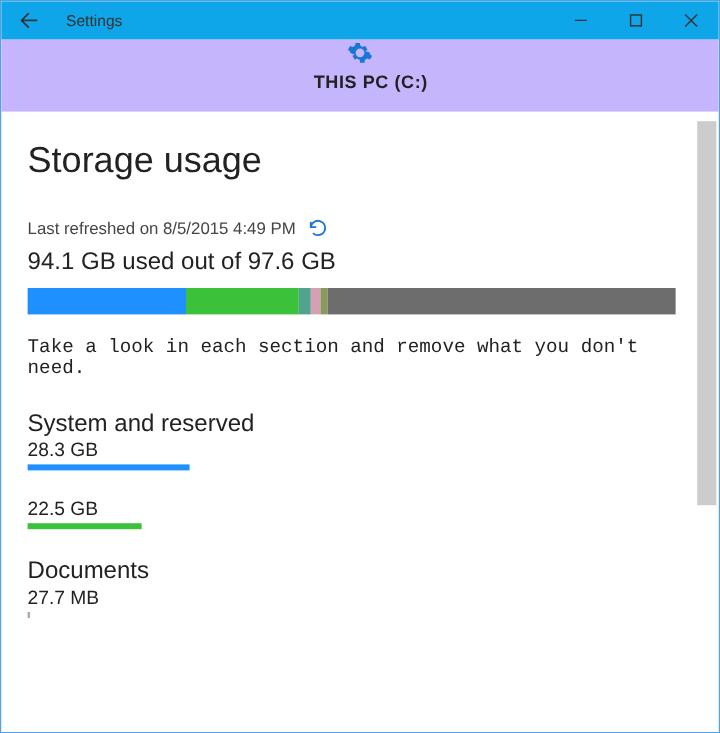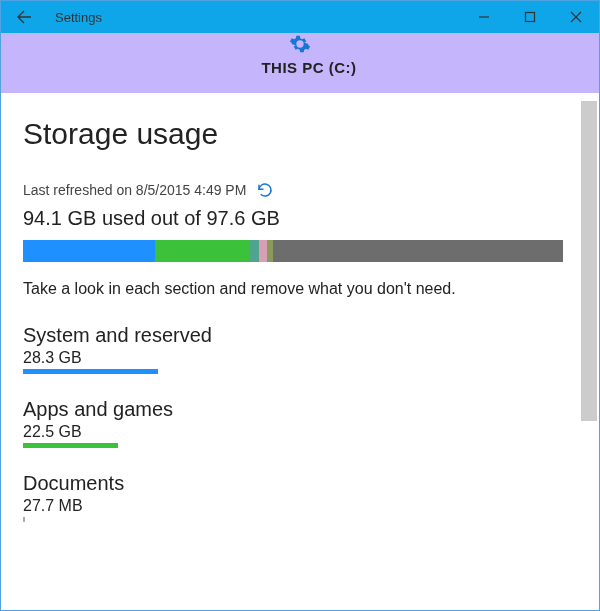--- a/index.html
+++ b/index.html
@@ -30,21 +30,21 @@
   .used-line { font-size: 20px; color: #222; margin-bottom: 10px; }
   
   .stacked-bar { height: 22px; width: 540px; display: flex; margin-bottom: 18px; }
   .seg-blue  { background: #1e90ff; width: 132px; }
   .seg-green { background: #3cc13b; width: 94px; }
   .seg-teal  { background: #4fa38f; width: 10px; }
   .seg-pink  { background: #d79fb3; width: 8px; }
   .seg-olive { background: #8a9a5b; width: 6px; }
   .seg-gray  { background: #6d6d6d; flex: 1; }
   
-  .hint { font-size: 16px; color: #222; margin-bottom: 26px; }
+  .hint { font-size: 16px; color: #222; margin-bottom: 26px; font-family: Liberation Mono, monospace; }
   
   .cat { margin-bottom: 24px; cursor: pointer; }
   .cat-title { font-size: 20px; color: #222; margin-bottom: 2px; }
   .cat-size  { font-size: 16px; color: #222; margin-bottom: 2px; }
   .cat-bar   { height: 5px; background: transparent; }
   .bar-blue  { background: #1e90ff; width: 135px; height: 5px; }
   .bar-green { background: #3cc13b; width: 95px;  height: 5px; }
   .bar-doc   { background: #aaa;    width: 2px;   height: 5px; }
   .bar-pic   { background: #e86c1a; width: 3px;   height: 5px; }
 </style>
@@ -114,21 +114,20 @@
 
     <div class="cat">
       <div class="cat-title">System and reserved</div>
       <div class="cat-size">28.3 GB</div>
       <div class="cat-bar">
           <div class="bar-blue"></div>
         </div>
     </div>
 
     <div class="cat">
-      <div class="cat-title">Apps and games</div>
       <div class="cat-size">22.5 GB</div>
       <div class="cat-bar">
           <div class="bar-green"></div>
         </div>
     </div>
 
     <div class="cat">
       <div class="cat-title">Documents</div>
       <div class="cat-size">27.7 MB</div>
       <div class="cat-bar">

